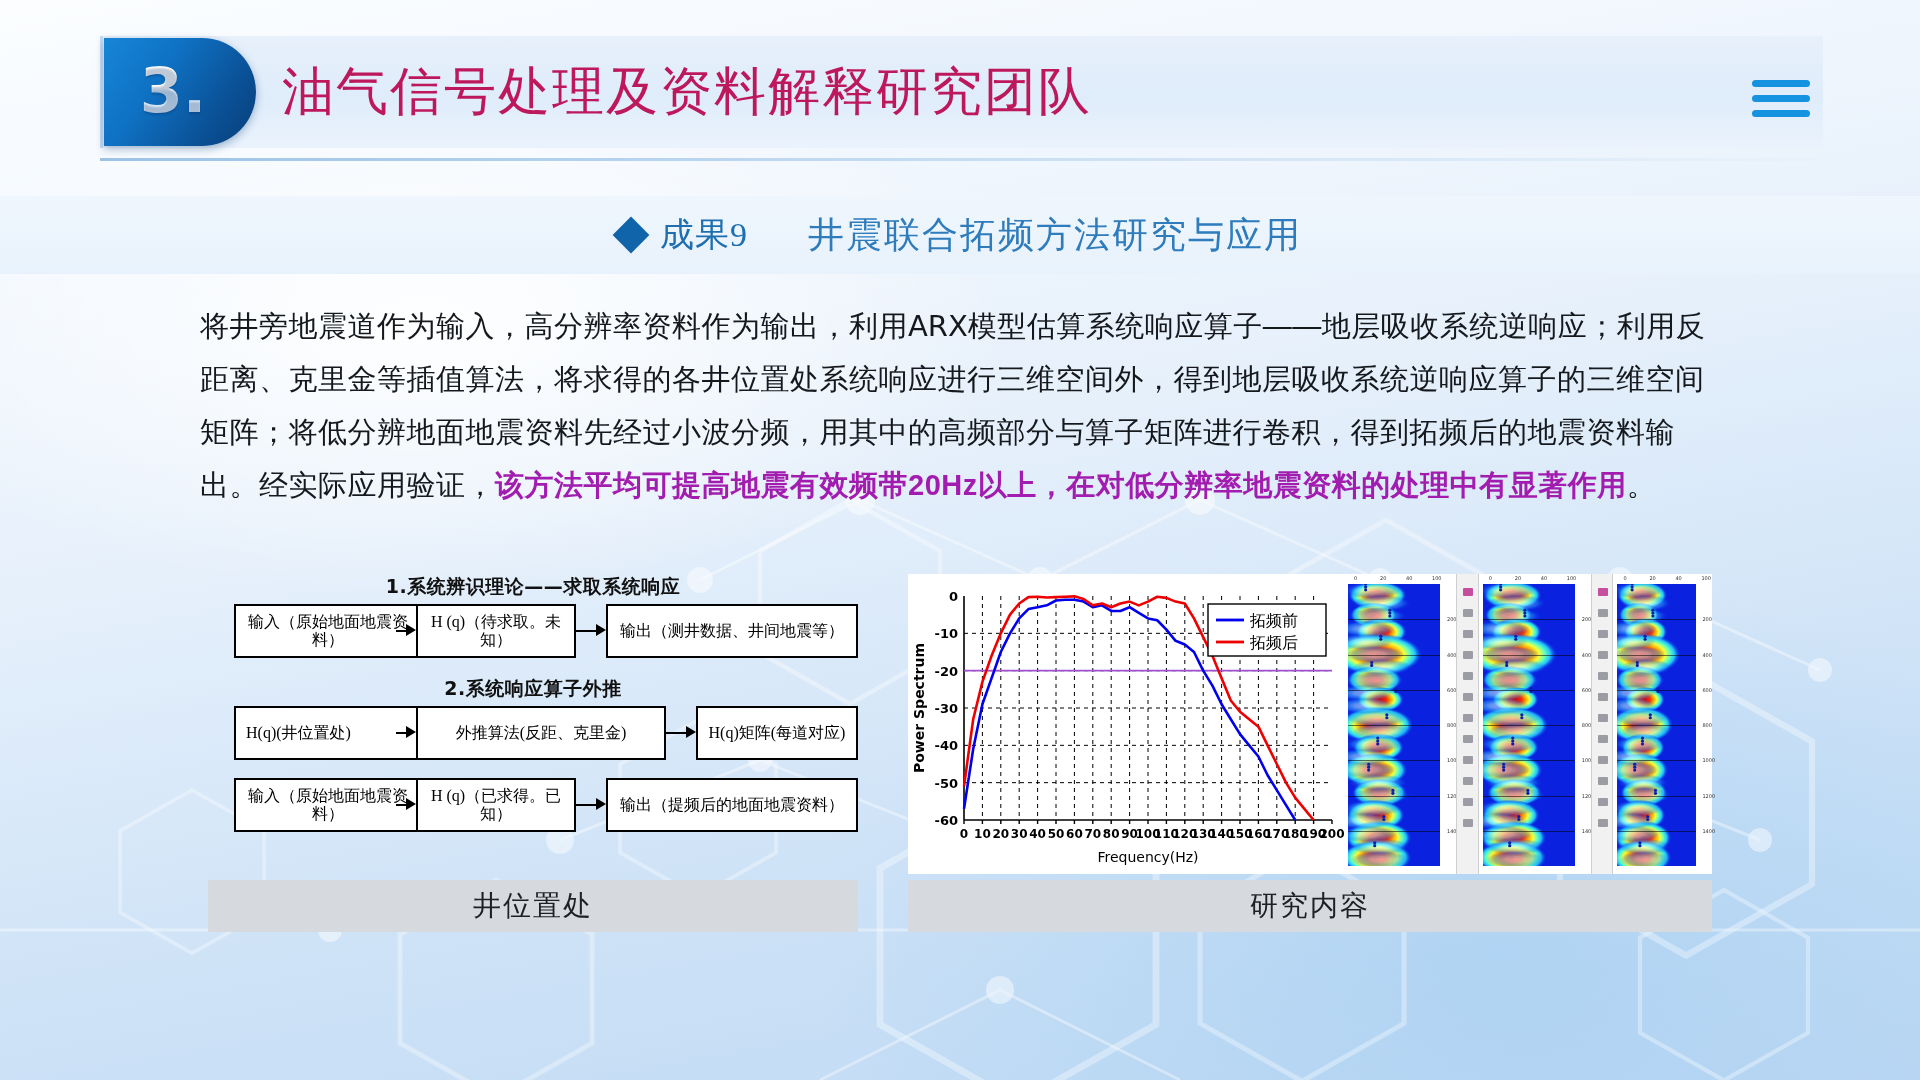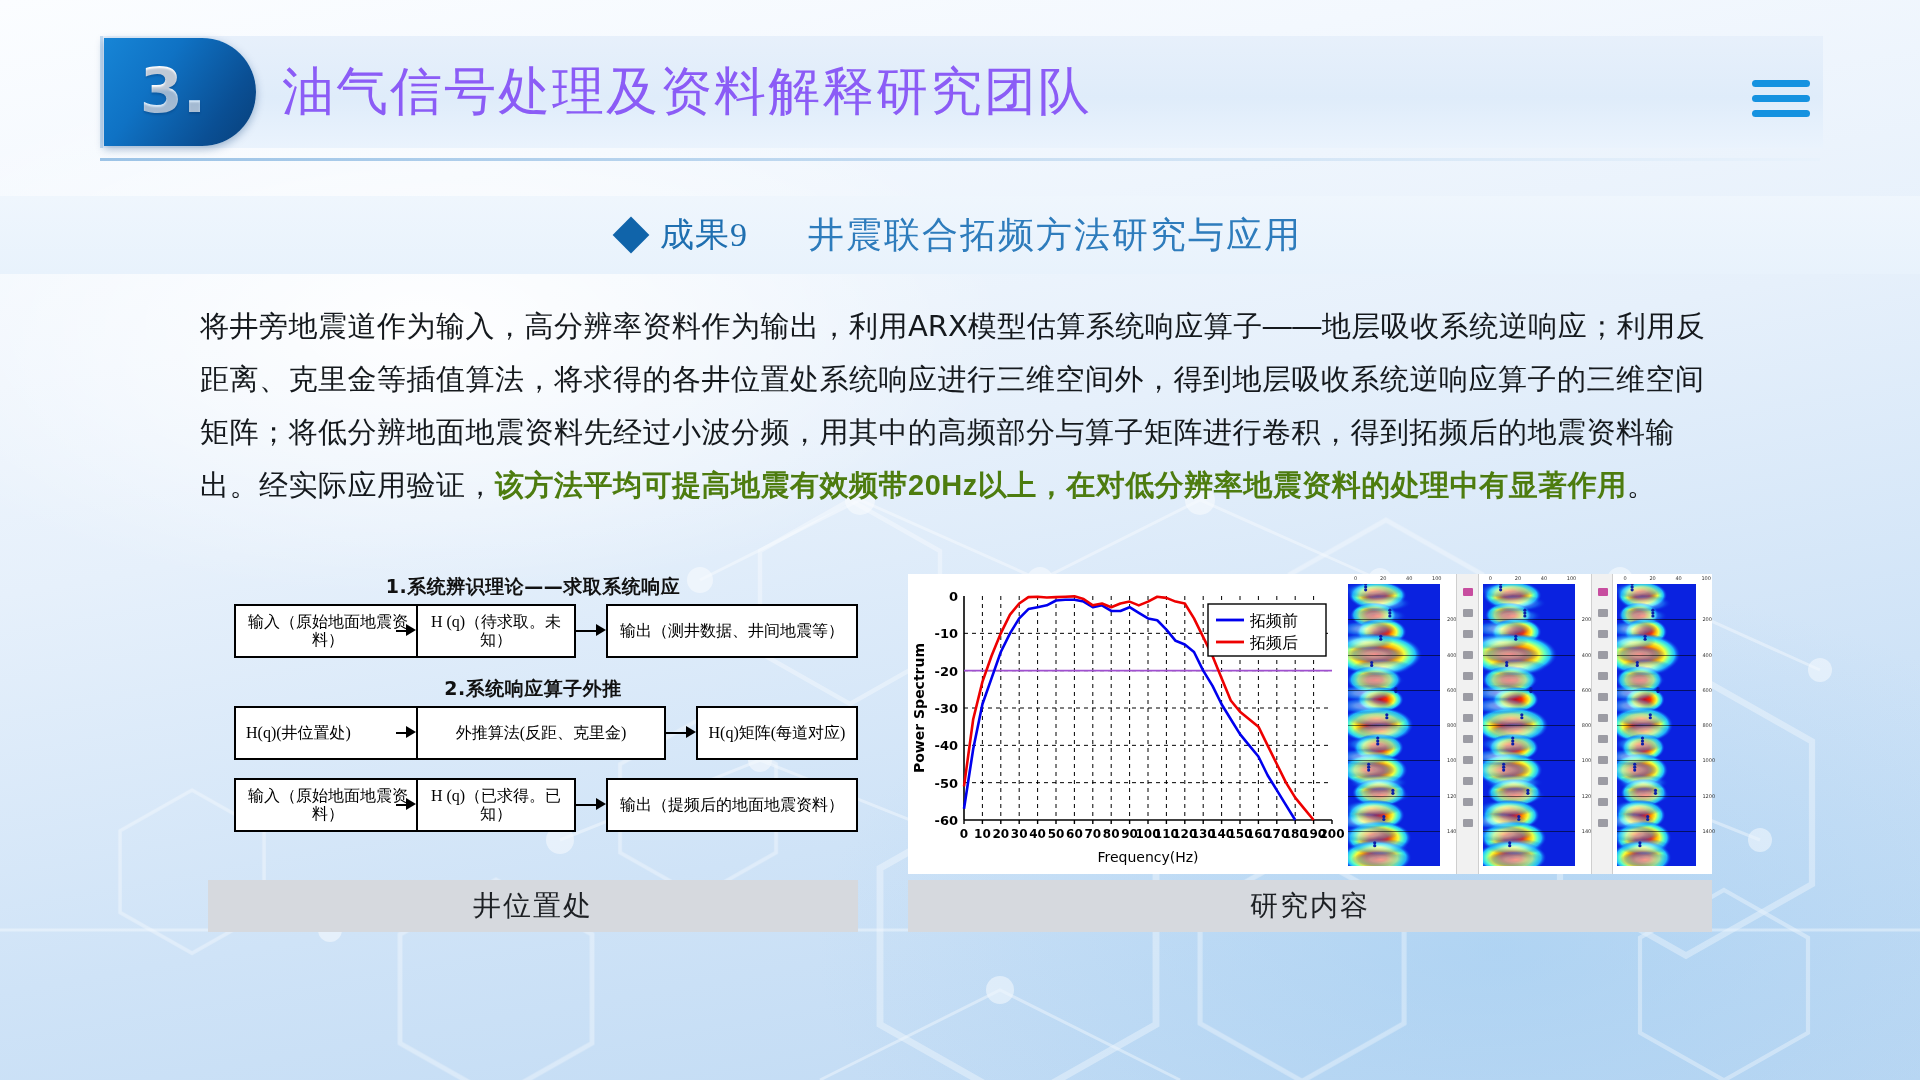--- a/index.html
+++ b/index.html
@@ -39,21 +39,21 @@
     position:absolute;left:0;right:14px;top:50%;transform:translateY(-52%);
     text-align:center;font-size:62px;font-weight:bold;line-height:1;
     font-family:"DejaVu Sans",sans-serif;
     background:linear-gradient(180deg,#ffffff 0%,#ffffff 46%,#cfe4f7 52%,#e8f3fd 100%);
     -webkit-background-clip:text;background-clip:text;color:transparent;
     text-shadow:0 2px 2px rgba(0,40,90,.25);
   }
   .hdr-title{
     position:absolute;left:282px;top:44px;height:96px;display:flex;align-items:center;
     font-family:"Liberation Serif","DejaVu Serif",serif;
-    font-size:52px;color:#8b5cf6;letter-spacing:2px;white-space:nowrap;
+    font-size:52px;color:#be185d;letter-spacing:2px;white-space:nowrap;
   }
   .hdr-underline{position:absolute;left:100px;top:158px;width:1720px;height:3px;
     background:linear-gradient(90deg,#9cc3e6 0%,#cfe2f4 60%,#e8f2fc 100%);}
   .hdr-menu{position:absolute;right:110px;top:80px;width:58px;height:38px;cursor:pointer;}
   .hdr-menu i{display:block;height:7px;border-radius:4px;background:#1592e0;margin-bottom:8px;}
   .hdr-menu i:last-child{margin-bottom:0;}
 
   
   #subtitle{
     position:absolute;left:0;top:196px;width:1920px;height:78px;
@@ -68,21 +68,21 @@
   .sub-main{font-family:"Liberation Serif","DejaVu Serif",serif;
     font-size:36px;color:#2e7cbc;letter-spacing:2px;}
 
   
   #bodytext{
     position:absolute;left:200px;top:300px;width:1530px;
     font-size:29px;line-height:53px;color:#15191d;letter-spacing:.5px;
     font-family:"Liberation Sans","DejaVu Sans",sans-serif;
   }
   #bodytext b.arx{font-family:"DejaVu Sans",sans-serif;font-weight:normal;letter-spacing:0;}
-  #bodytext .hl{color:#4d7c0f;font-weight:bold;margin-top:8px;}
+  #bodytext .hl{color:#a21caf;font-weight:bold;margin-top:8px;}
 
   
   .panel-cap{
     position:absolute;height:52px;background:#d6d9de;
     display:flex;align-items:center;justify-content:center;
     font-size:28px;color:#1d2024;letter-spacing:2px;
   }
   #left-panel{position:absolute;left:208px;top:574px;width:650px;height:300px;}
   #left-cap{left:208px;top:880px;width:650px;}
   #right-panel{position:absolute;left:908px;top:574px;width:804px;height:300px;background:#ffffff;}

